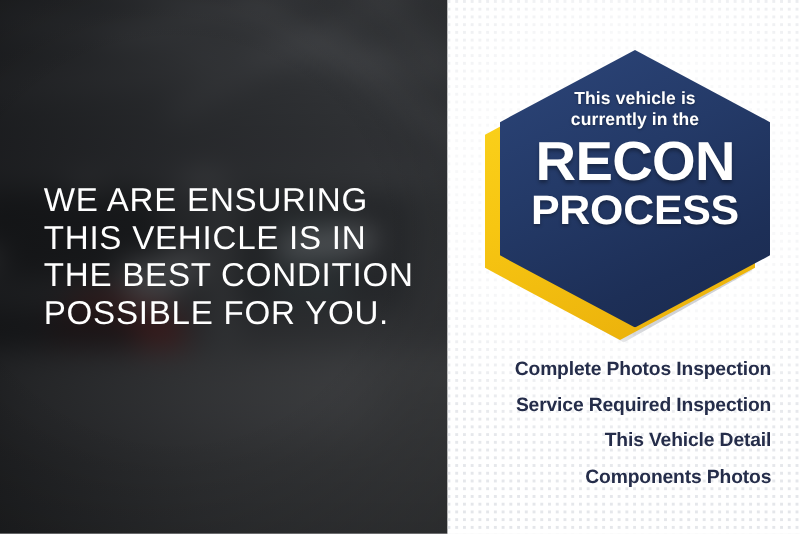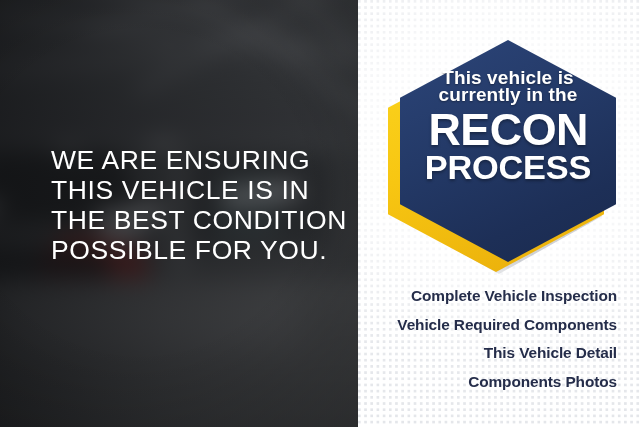--- a/index.html
+++ b/index.html
@@ -161,21 +161,20 @@
     left: 35px;
     top: 145px;
     width: 300px;
     color: #ffffff;
     font-size: 26.5px;
     line-height: 30px;
     letter-spacing: 0.6px;
     font-weight: 500;
     text-transform: uppercase;
     white-space: pre-line;
-    margin-left: 16px;
   }
 
   
   #right-panel {
     position: absolute;
     left: 358px;
     top: 0;
     width: 282px;
     height: 427px;
     background: #ffffff;
@@ -227,21 +226,21 @@
     display: flex;
     flex-direction: column;
     align-items: center;
     justify-content: flex-start;
     padding-top: 30px;
     box-sizing: border-box;
     text-align: center;
   }
   #badge-kicker {
     color: #ffffff;
-    font-size: 19px;
+    font-size: 14px;
     line-height: 16.5px;
     font-weight: bold;
     letter-spacing: 0.1px;
     white-space: pre-line;
     text-shadow: 0 1px 2px rgba(0,0,0,0.35);
   }
   #badge-word1 {
     color: #ffffff;
     font-size: 44px;
     line-height: 41px;
@@ -329,20 +328,20 @@
       <div class="hex" id="hex-navy"></div>
       <div id="badge-text">
         <div id="badge-kicker">This vehicle is
 currently in the</div>
         <div id="badge-word1">RECON</div>
         <div id="badge-word2">PROCESS</div>
       </div>
     </div>
 
     <div id="feature-list">
-      <div class="feature-item">Complete Vehicle Inspection</div>
-      <div class="feature-item">Vehicle Required Components</div>
+      <div class="feature-item">Complete Photos Inspection</div>
+      <div class="feature-item">Service Required Inspection</div>
       <div class="feature-item">This Vehicle Detail</div>
       <div class="feature-item">Components Photos</div>
     </div>
   </div>
 
 </div>
 
 </body></html>

